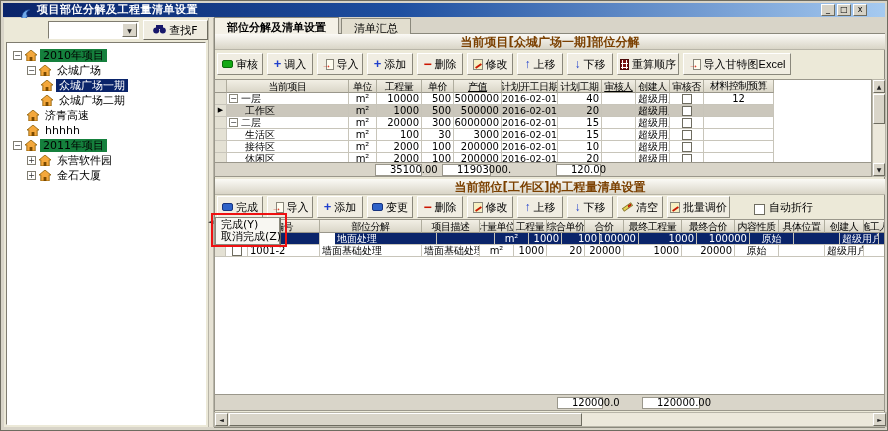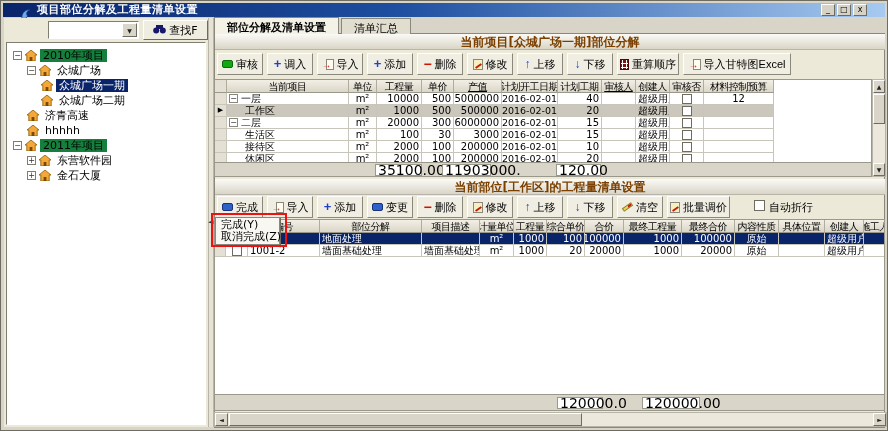--- a/index.html
+++ b/index.html
@@ -64,42 +64,42 @@
   .ic-arrow-up, .ic-arrow-down { color:#1F3FCC; font-weight:bold; font-size:12px; line-height:12px; }
   .ic-import-doc { position:relative; width:12px; height:11px; }
   .ic-import-doc i { position:absolute; right:0; top:0; width:8px; height:11px; background:#FFFDF0; border:1px solid #8A887C; }
   .ic-import-doc b { position:absolute; left:0; top:1px; color:#D41400; font-size:10px; font-weight:bold; line-height:10px; }
   .ic-edit-pad { position:relative; width:10px; height:11px; background:#F6EFC2; border:1px solid #8A887C; }
   .ic-edit-pad i { position:absolute; left:1px; top:5px; width:7px; height:2px; background:#C81800; transform:rotate(-35deg); }
   .ic-calculator { width:9px; height:11px; background:#7A1010; border:1px solid #4A0808;
     background-image:linear-gradient(#fff 1px,transparent 1px),linear-gradient(90deg,#fff 1px,transparent 1px);
     background-size:4px 4px; background-position:1px 3px; }
   .ic-eraser { width:11px; height:4px; background:linear-gradient(90deg,#E8D44C 55%,#C81800 55%); transform:rotate(-35deg); border:1px solid #8A7A20; }
-  .autowrap { display:flex; align-items:flex-start; gap:4px; margin-left:20px; font-size:11px; }
+  .autowrap { display:flex; align-items:flex-end; gap:4px; margin-left:20px; font-size:11px; }
   .cbx { width:11px; height:11px; background:#fff; border:1px solid #6E6C60; display:inline-block; }
   
   .grid { position:absolute; background:#fff; border:1px solid #9A978B; overflow:hidden; }
   .grow { display:flex; }
   .gc { flex:0 0 auto; border-right:1px solid #C8C5BA; border-bottom:1px solid #C8C5BA;
     font-size:10px; line-height:11px; padding:0 2px; white-space:nowrap; overflow:hidden;
     display:flex; align-items:center; height:12px; color:#000; background:#fff; }
   .ghead .gc { background:linear-gradient(#F2EFE5,#DAD6C8); border-right:1px solid #B0AD9E;
     border-bottom:1px solid #9A978B; justify-content:center; height:13px; letter-spacing:-0.5px; }
   .gind { background:#E4E1D4 !important; justify-content:center; padding:0; }
   .ra { justify-content:flex-end; }
   .ca { justify-content:center; }
   .selgray .gc { background:#CBC7BC; }
   .selnavy .gc { background:#0A246A; color:#fff; }
   .selnavy .gc.gind { background:#E4E1D4; color:#000; }
   .treebox { width:9px; height:9px; border:1px solid #8A887C; background:#fff; font-size:8px;
     line-height:7px; text-align:center; color:#333; margin-right:3px; flex:0 0 9px; }
   .childpad { padding-left:18px; }
   .gfoot { position:absolute; background:#D9D5C9; border:1px solid #9A978B; border-top:none; }
   .tot { position:absolute; top:1px; height:12px; background:#fff; border:1px solid #9A978B;
-    font-size:14px; line-height:10px; text-align:right; padding:0 2px; }
+    font-size:10px; line-height:10px; text-align:right; padding:0 14px; }
   
   .vscroll { position:absolute; width:14px; background:#ECE8DB; border:1px solid #B8B5A8; }
   .hscroll { position:absolute; height:15px; background:#ECE8DB; border:1px solid #B8B5A8; }
   .sbtn { position:absolute; background:#D9D5C9; border:1px solid; border-color:#FFF #6E6C60 #6E6C60 #FFF;
     font-size:6px; color:#222; display:flex; align-items:center; justify-content:center; }
   .sthumb { position:absolute; background:#D9D5C9; border:1px solid; border-color:#FFF #6E6C60 #6E6C60 #FFF; }
   
   .ctxmenu { position:absolute; left:214px; top:216px; width:65px; background:#F8F7F2;
     border:1px solid #8A887C; box-shadow:1px 1px 0 #6E6C60; z-index:40; padding:1px; }
   .mitem { font-size:11px; line-height:12px; padding:0 4px; color:#000; white-space:nowrap; }
@@ -279,21 +279,21 @@
         <span class="gc" style="flex-basis: 122px;">当前项目</span>
         <span class="gc" style="flex-basis: 28px;">单位</span>
         <span class="gc" style="flex-basis: 45px;">工程量</span>
         <span class="gc" style="flex-basis: 32px;">单价</span>
         <span class="gc" style="flex-basis: 48px; text-decoration: underline;">产值</span>
         <span class="gc" style="flex-basis: 56px;">计划开工日期</span>
         <span class="gc" style="flex-basis: 44px;">计划工期</span>
         <span class="gc" style="flex-basis: 34px; text-decoration: underline;">审核人</span>
         <span class="gc" style="flex-basis: 34px;">创建人</span>
         <span class="gc" style="flex-basis: 34px;">审核否</span>
-        <span class="gc" style="flex-basis: 70px;">材料控制预算</span>
+        <span class="gc" style="flex-basis: 70px; font-family: Liberation Mono, monospace;">材料控制预算</span>
       </div>
       <div class="grow">
         <span class="gc gind" style="flex-basis: 12px;"></span>
         <span class="gc " style="flex-basis: 122px;">
           <span class="treebox">−</span>
           <span>一层</span>
         </span>
         <span class="gc ca" style="flex-basis: 28px;">m²</span>
         <span class="gc ra" style="flex-basis: 45px;">10000</span>
         <span class="gc ra" style="flex-basis: 32px;">500</span>
@@ -482,21 +482,21 @@
         <span class="gc" style="flex-basis: 46px;">具体位置</span>
         <span class="gc" style="flex-basis: 39px;">创建人</span>
         <span class="gc" style="flex-basis: 22px;">施工人</span>
       </div>
       <div class="grow selnavy">
         <span class="gc gind" style="flex-basis: 11px;"></span>
         <span class="gc ca" style="flex-basis: 22px;">
           <span class="cbx" style="width: 10px; height: 10px;"></span>
         </span>
         <span class="gc " style="flex-basis: 72px;"></span>
-        <span class="gc " style="flex-basis: 102px;">地面处理</span>
+        <span class="gc " style="flex-basis: 102px; margin-left: 15px;">地面处理</span>
         <span class="gc " style="flex-basis: 58px;"></span>
         <span class="gc ca" style="flex-basis: 34px;">m²</span>
         <span class="gc ra" style="flex-basis: 33px;">1000</span>
         <span class="gc ra" style="flex-basis: 38px;">100</span>
         <span class="gc ra" style="flex-basis: 39px;">100000</span>
         <span class="gc ra" style="flex-basis: 58px;">1000</span>
         <span class="gc ra" style="flex-basis: 53px;">100000</span>
         <span class="gc ca" style="flex-basis: 44px;">原始</span>
         <span class="gc " style="flex-basis: 46px;"></span>
         <span class="gc " style="flex-basis: 39px;">超级用户</span>

